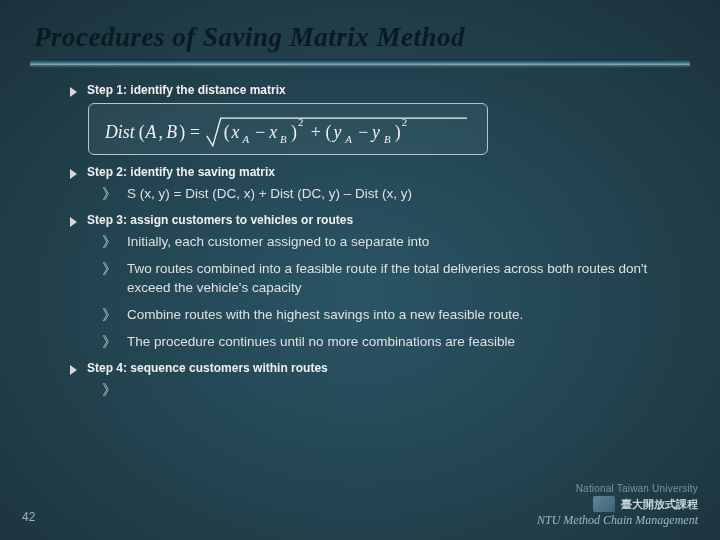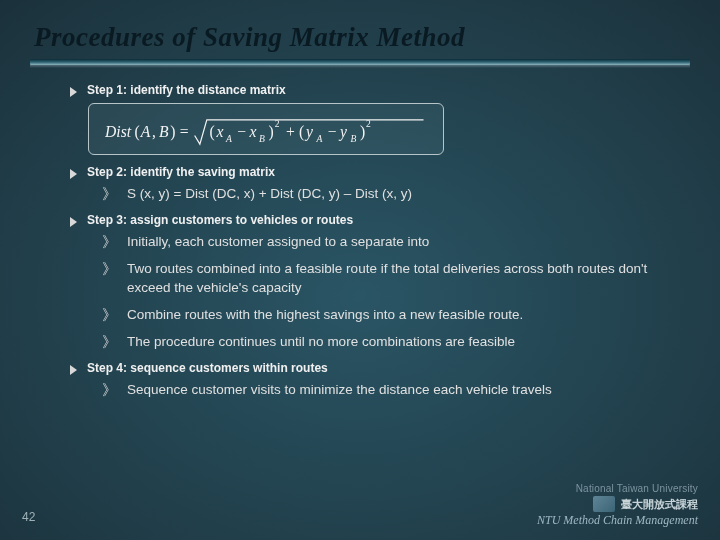--- a/index.html
+++ b/index.html
@@ -47,21 +47,21 @@
   .tri {
     width: 0; height: 0;
     border-left: 7px solid #d8d8d8;
     border-top: 5px solid transparent;
     border-bottom: 5px solid transparent;
     margin-top: 4px;
     flex-shrink: 0;
   }
   .formula-box {
     margin: 6px 0 10px 18px;
-    width: 356px;
+    width: 400px;
     border: 1px solid #b8c5c8;
     border-radius: 6px;
     background: rgba(90,130,140,0.18);
     padding: 8px 16px 2px 16px;
     display: flex;
     align-items: center;
     gap: 6px;
     text-align: center;
   }
   .formula-box svg { display: block; }
@@ -213,21 +213,20 @@
   </div>
 
   <div class="step">
     <div class="step-head">
       <span class="tri"></span>
       <span>Step 4: sequence customers within routes</span>
     </div>
     <div class="sub-list">
       <div class="sub-item">
         <span class="sub-bullet">》</span>
-        <span>Sequence customer visits to minimize the distance each vehicle travels</span>
       </div>
     </div>
   </div>
 
 </div>
 
 <div class="page-num">42</div>
 
 <div class="brand-block">
   <div class="brand-top">National Taiwan University</div>

